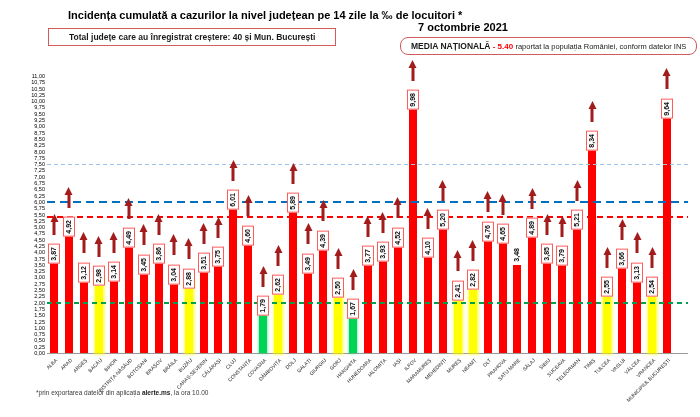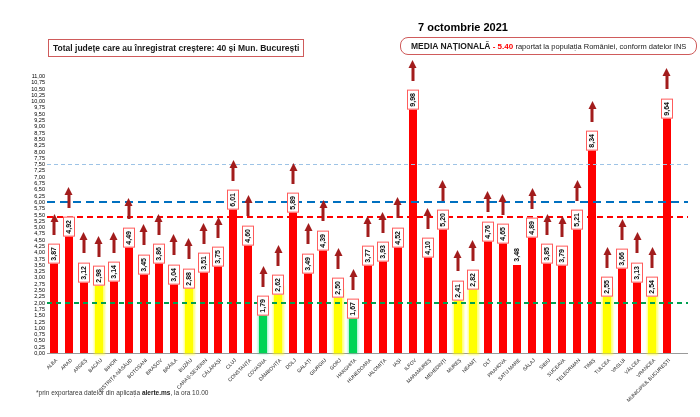--- a/index.html
+++ b/index.html
@@ -1,21 +1,21 @@
 <!DOCTYPE html>
 <html><head>
 <meta charset="utf-8">
 <style>
   html,body{margin:0;padding:0;}
   body{width:700px;height:417px;background:#ffffff;font-family:"Liberation Sans",sans-serif;position:relative;overflow:hidden;}
   #canvas{position:absolute;left:0;top:0;width:700px;height:417px;}
   .title{position:absolute;left:68px;top:9px;font-size:11px;font-weight:bold;color:#000;}
   .date{position:absolute;left:418px;top:21px;font-size:11px;font-weight:bold;color:#000;}
   .infobox{position:absolute;border:1px solid #cf5b5b;background:#fff;white-space:nowrap;}
-  .totalbox{left:48px;top:39px;padding:3px 4px;font-size:8.5px;font-weight:bold;color:#1a1a1a;}
+  .totalbox{left:48px;top:28px;padding:3px 20px;font-size:8.5px;font-weight:bold;color:#1a1a1a;}
   .mediabox{left:400px;top:37px;padding:3px 10px;font-size:8px;color:#1a1a1a;border-radius:8px;}
   .mediabox .mlabel{font-weight:bold;font-size:8.5px;}
   .mediabox .mvalue{font-weight:bold;color:#ff0000;}
   .mediabox .msuffix{font-size:7.5px;}
   #plot{position:absolute;left:0;top:0;width:700px;height:417px;}
   .ylab{position:absolute;width:26px;text-align:right;font-size:5.5px;line-height:6px;color:#000;z-index:1;}
   .baseline{position:absolute;height:1px;background:#9a9a9a;z-index:1;}
   .refline{position:absolute;z-index:3;}
   .bar{position:absolute;z-index:2;}
   .bar.yellow{box-shadow:0 0 2px 1.5px rgba(255,255,0,0.55);}
@@ -26,20 +26,21 @@
   .arrow .head{width:0;height:0;border-left:4.5px solid transparent;border-right:4.5px solid transparent;border-bottom:8px solid #a21c1c;}
   .arrow .stem{width:3px;height:13px;background:#a21c1c;}
   .xlab{position:absolute;width:70px;text-align:right;font-size:5px;line-height:6px;color:#1a1a1a;transform-origin:100% 0;transform:rotate(-45deg);white-space:nowrap;z-index:1;}
   .footnote{position:absolute;left:36px;top:389px;font-size:6.5px;color:#3a3a3a;}
   .footnote b{color:#222;}
 </style>
 </head>
 <body>
 
 <div id="canvas">
+  <div class="title">Incidența cumulată a cazurilor la nivel județean pe 14 zile la ‰ de locuitori *</div>
   <div class="date">7 octombrie 2021</div>
   <div class="infobox totalbox">
     <span>Total județe care au înregistrat creștere:  40 și Mun. București</span>
   </div>
   <div class="infobox mediabox">
     <span class="mlabel">MEDIA NAȚIONALĂ</span><span class="mvalue"> - 5.40 </span><span class="msuffix">raportat la populația României, conform datelor INS</span>
   </div>
   <div id="plot">
       <div class="ylab" style="left: 19px; top: 73px;">11,00</div>
       <div class="ylab" style="left: 19px; top: 79.2955px;">10,75</div>

